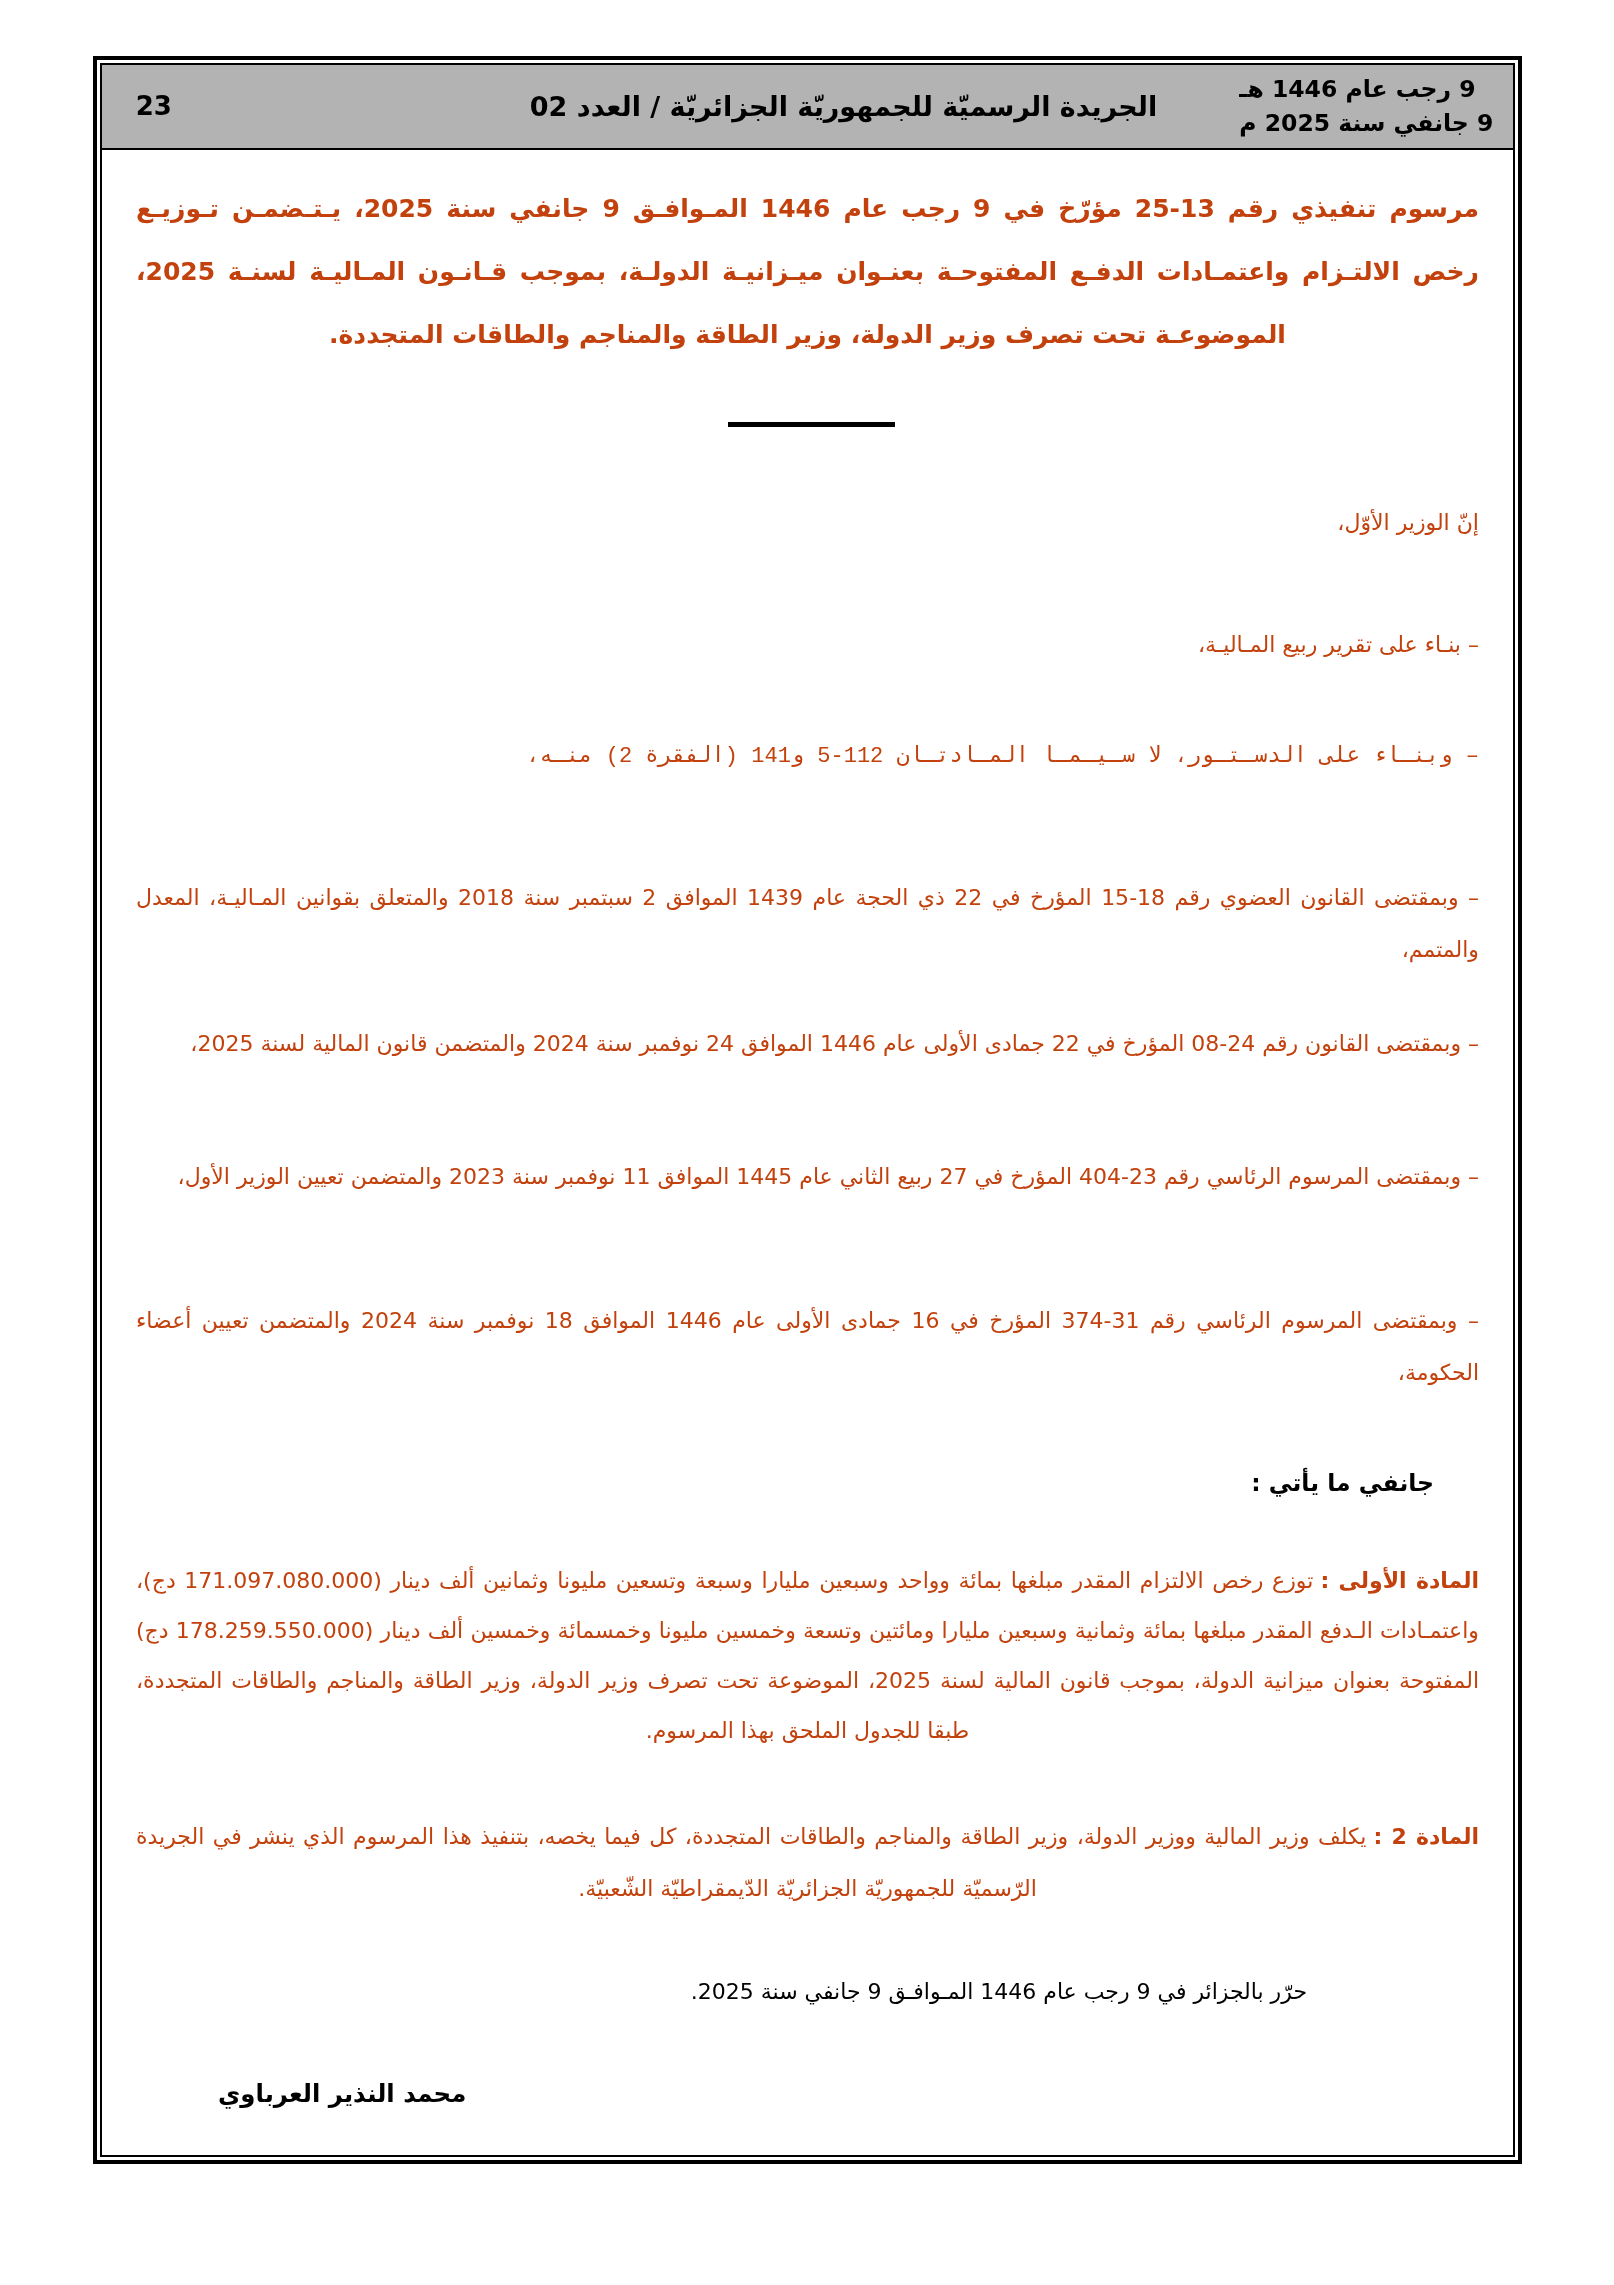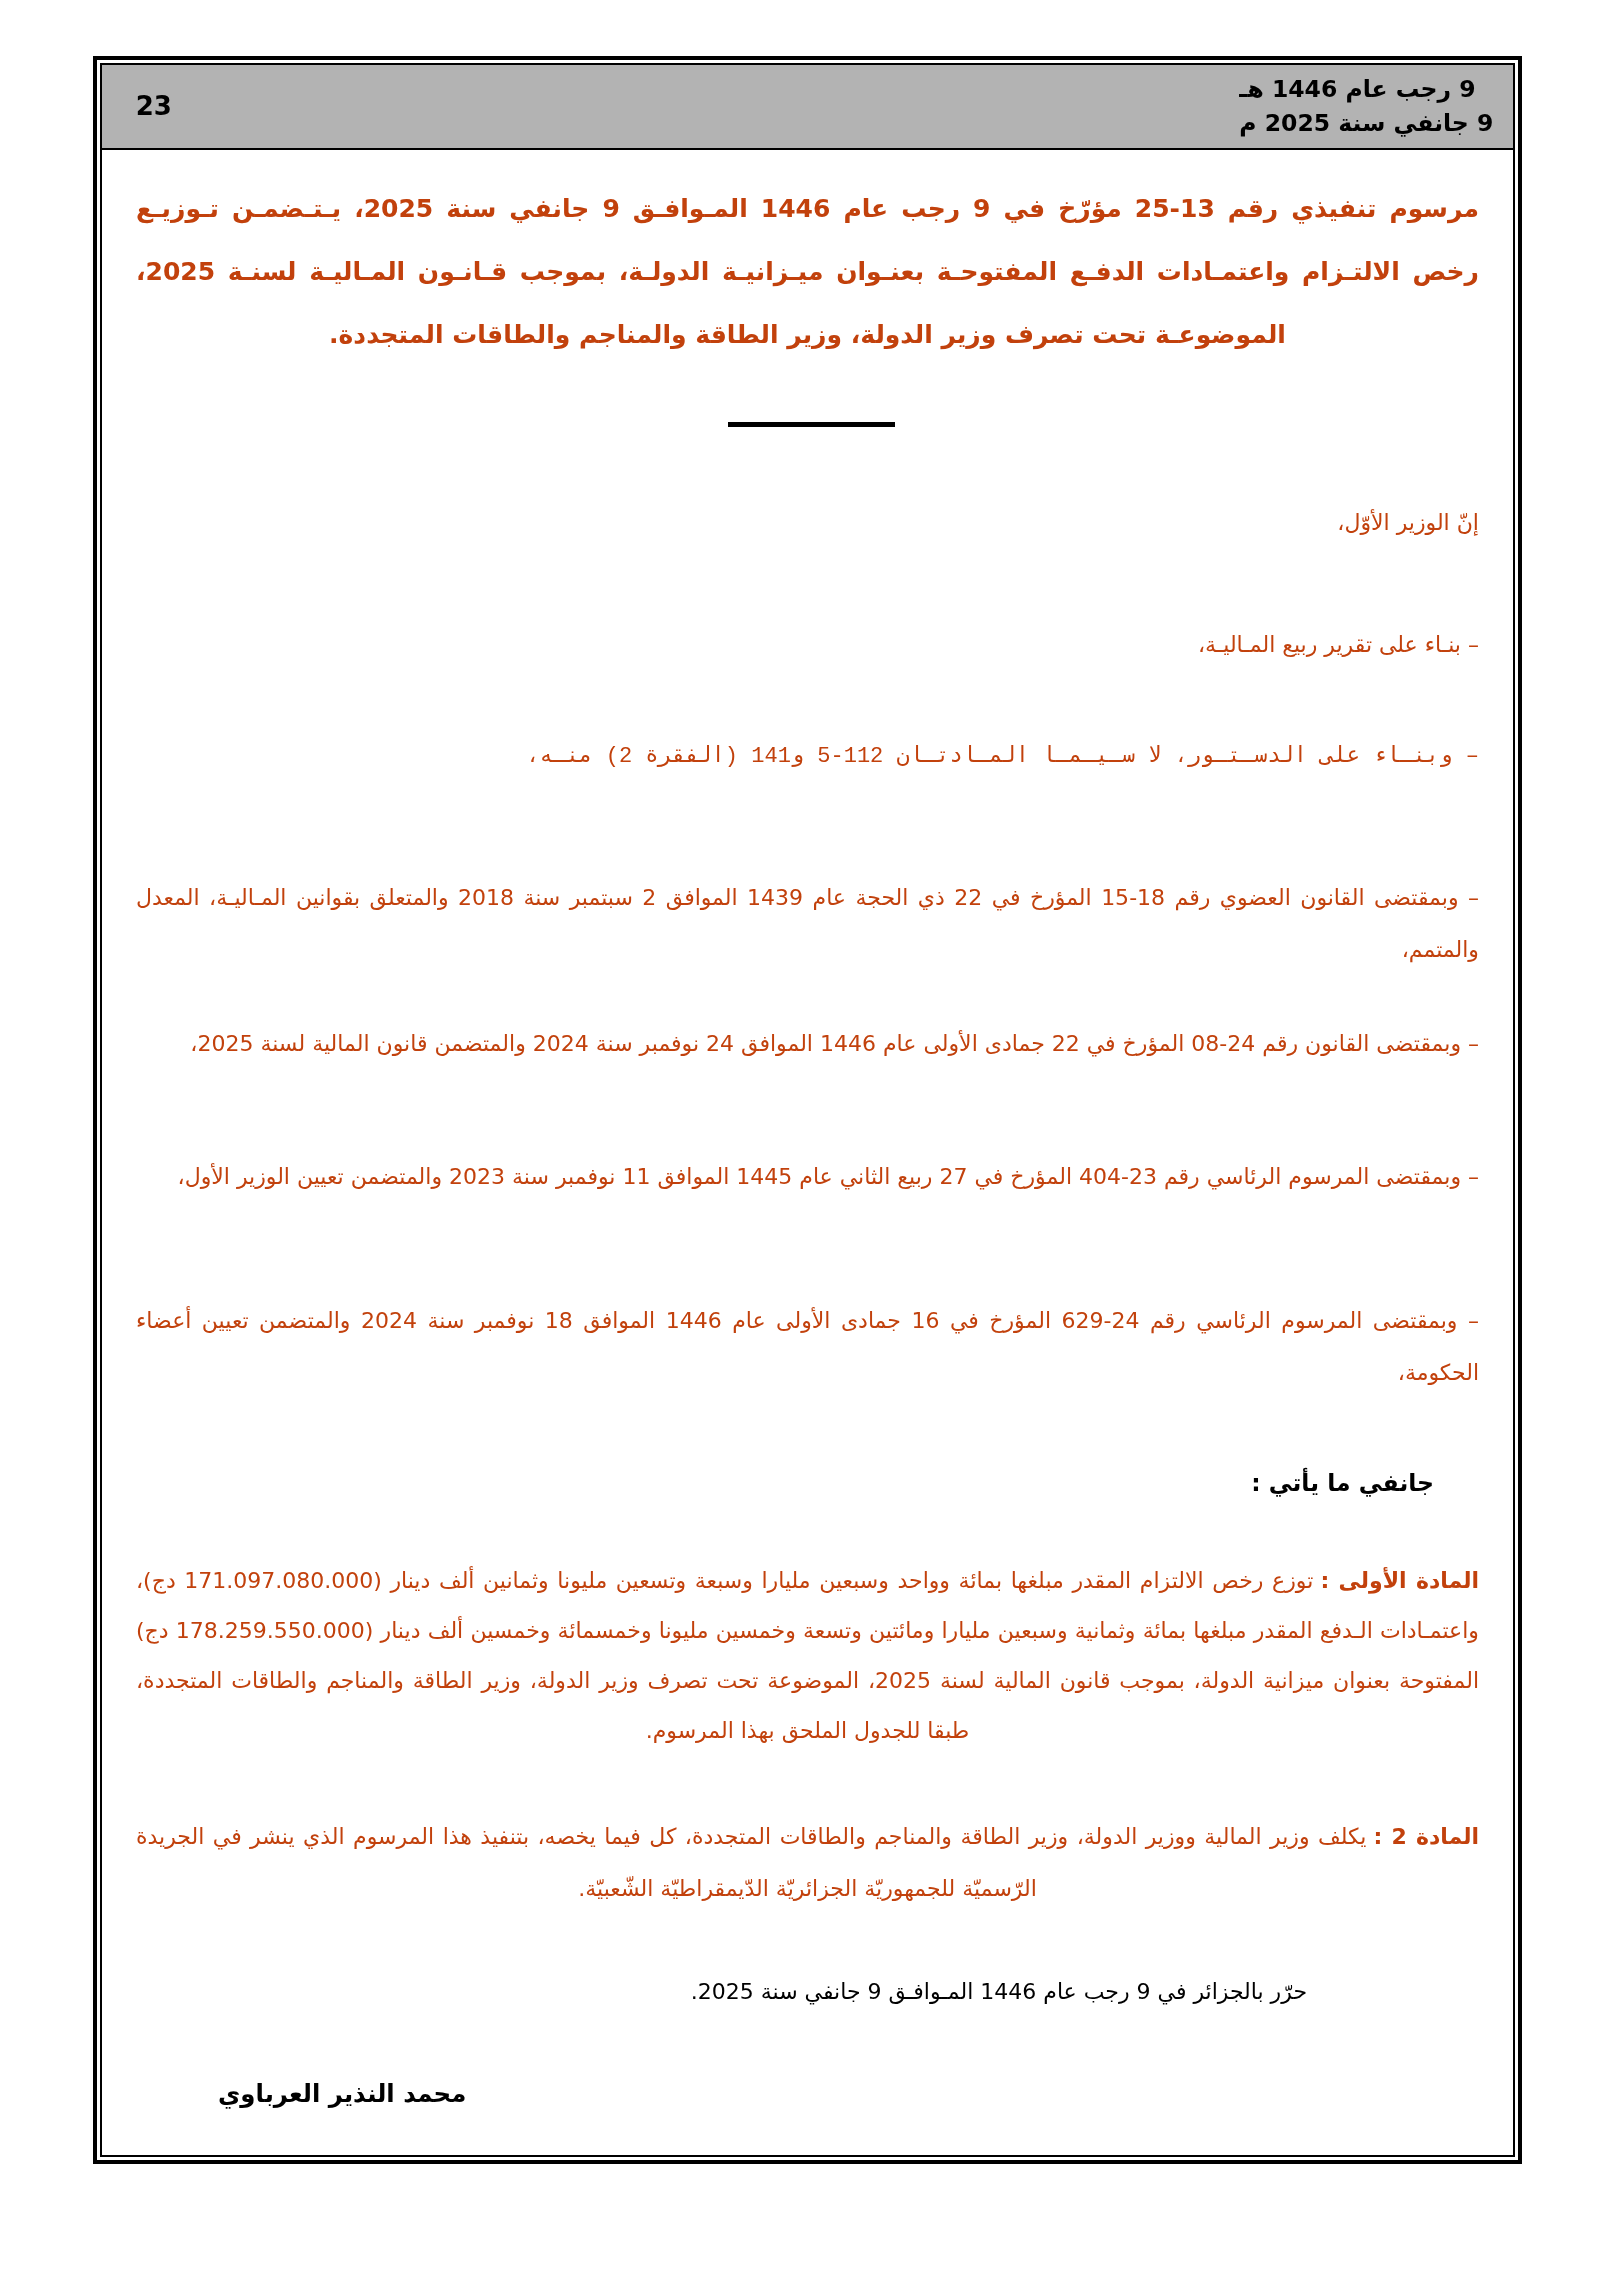--- a/index.html
+++ b/index.html
@@ -94,38 +94,39 @@
 <body>
 
 <div class="frame">
   <div class="frame-inner">
 
     <div class="header-bar" id="header-bar" style="background: rgb(179, 179, 179);">
       <div class="header-dates">
         <div>9 رجب عام 1446 هـ</div>
         <div>9 جانفي سنة 2025 م</div>
       </div>
+      <div class="header-title">الجريدة الرسميّة للجمهوريّة الجزائريّة / العدد 02</div>
       <div class="header-pageno">23</div>
     </div>
 
   </div>
 </div>
 
 <div class="txt b-title">مرسوم تنفيذي رقم 13-25 مؤرّخ في 9 رجب عام 1446 المـوافـق 9 جانفي سنة 2025، يـتـضمـن تـوزيـع رخص الالتـزام واعتمـادات الدفـع المفتوحـة بعنـوان ميـزانيـة الدولـة، بموجب قـانـون المـاليـة لسنـة 2025، الموضوعـة تحت تصرف وزير الدولة، وزير الطاقة والمناجم والطاقات المتجددة.</div>
 
 <div class="sep"></div>
 
 <div class="txt b-intro">إنّ الوزير الأوّل،</div>
 
 <div class="txt c0">– بنـاء على تقرير ربيع المـاليـة،</div>
 <div class="txt c1">– وبنـاء على الدسـتـور، لا سـيـمـا المـادتـان 112-5 و141 (الفقرة 2) منـه،</div>
 <div class="txt c2">– وبمقتضى القانون العضوي رقم 18-15 المؤرخ في 22 ذي الحجة عام 1439 الموافق 2 سبتمبر سنة 2018 والمتعلق بقوانين المـاليـة، المعدل والمتمم،</div>
 <div class="txt c3">– وبمقتضى القانون رقم 24-08 المؤرخ في 22 جمادى الأولى عام 1446 الموافق 24 نوفمبر سنة 2024 والمتضمن قانون المالية لسنة 2025،</div>
 <div class="txt c4">– وبمقتضى المرسوم الرئاسي رقم 23-404 المؤرخ في 27 ربيع الثاني عام 1445 الموافق 11 نوفمبر سنة 2023 والمتضمن تعيين الوزير الأول،</div>
-<div class="txt c5">– وبمقتضى المرسوم الرئاسي رقم 24-629 المؤرخ في 16 جمادى الأولى عام 1446 الموافق 18 نوفمبر سنة 2024 والمتضمن تعيين أعضاء الحكومة،</div>
+<div class="txt c5">– وبمقتضى المرسوم الرئاسي رقم 31-374 المؤرخ في 16 جمادى الأولى عام 1446 الموافق 18 نوفمبر سنة 2024 والمتضمن تعيين أعضاء الحكومة،</div>
 
 <div class="b-enact">جانفي ما يأتي :</div>
 
 <div class="txt b-art1">
   <span class="art-label">المادة الأولى :</span><span>توزع رخص الالتزام المقدر مبلغها بمائة وواحد وسبعين مليارا وسبعة وتسعين مليونا وثمانين ألف دينار (171.097.080.000 دج)، واعتمـادات الـدفع المقدر مبلغها بمائة وثمانية وسبعين مليارا ومائتين وتسعة وخمسين مليونا وخمسمائة وخمسين ألف دينار (178.259.550.000 دج) المفتوحة بعنوان ميزانية الدولة، بموجب قانون المالية لسنة 2025، الموضوعة تحت تصرف وزير الدولة، وزير الطاقة والمناجم والطاقات المتجددة، طبقا للجدول الملحق بهذا المرسوم.</span>
 </div>
 
 <div class="txt b-art2">
   <span class="art-label">المادة 2 :</span><span>يكلف وزير المالية ووزير الدولة، وزير الطاقة والمناجم والطاقات المتجددة، كل فيما يخصه، بتنفيذ هذا المرسوم الذي ينشر في الجريدة الرّسميّة للجمهوريّة الجزائريّة الدّيمقراطيّة الشّعبيّة.</span>
 </div>

